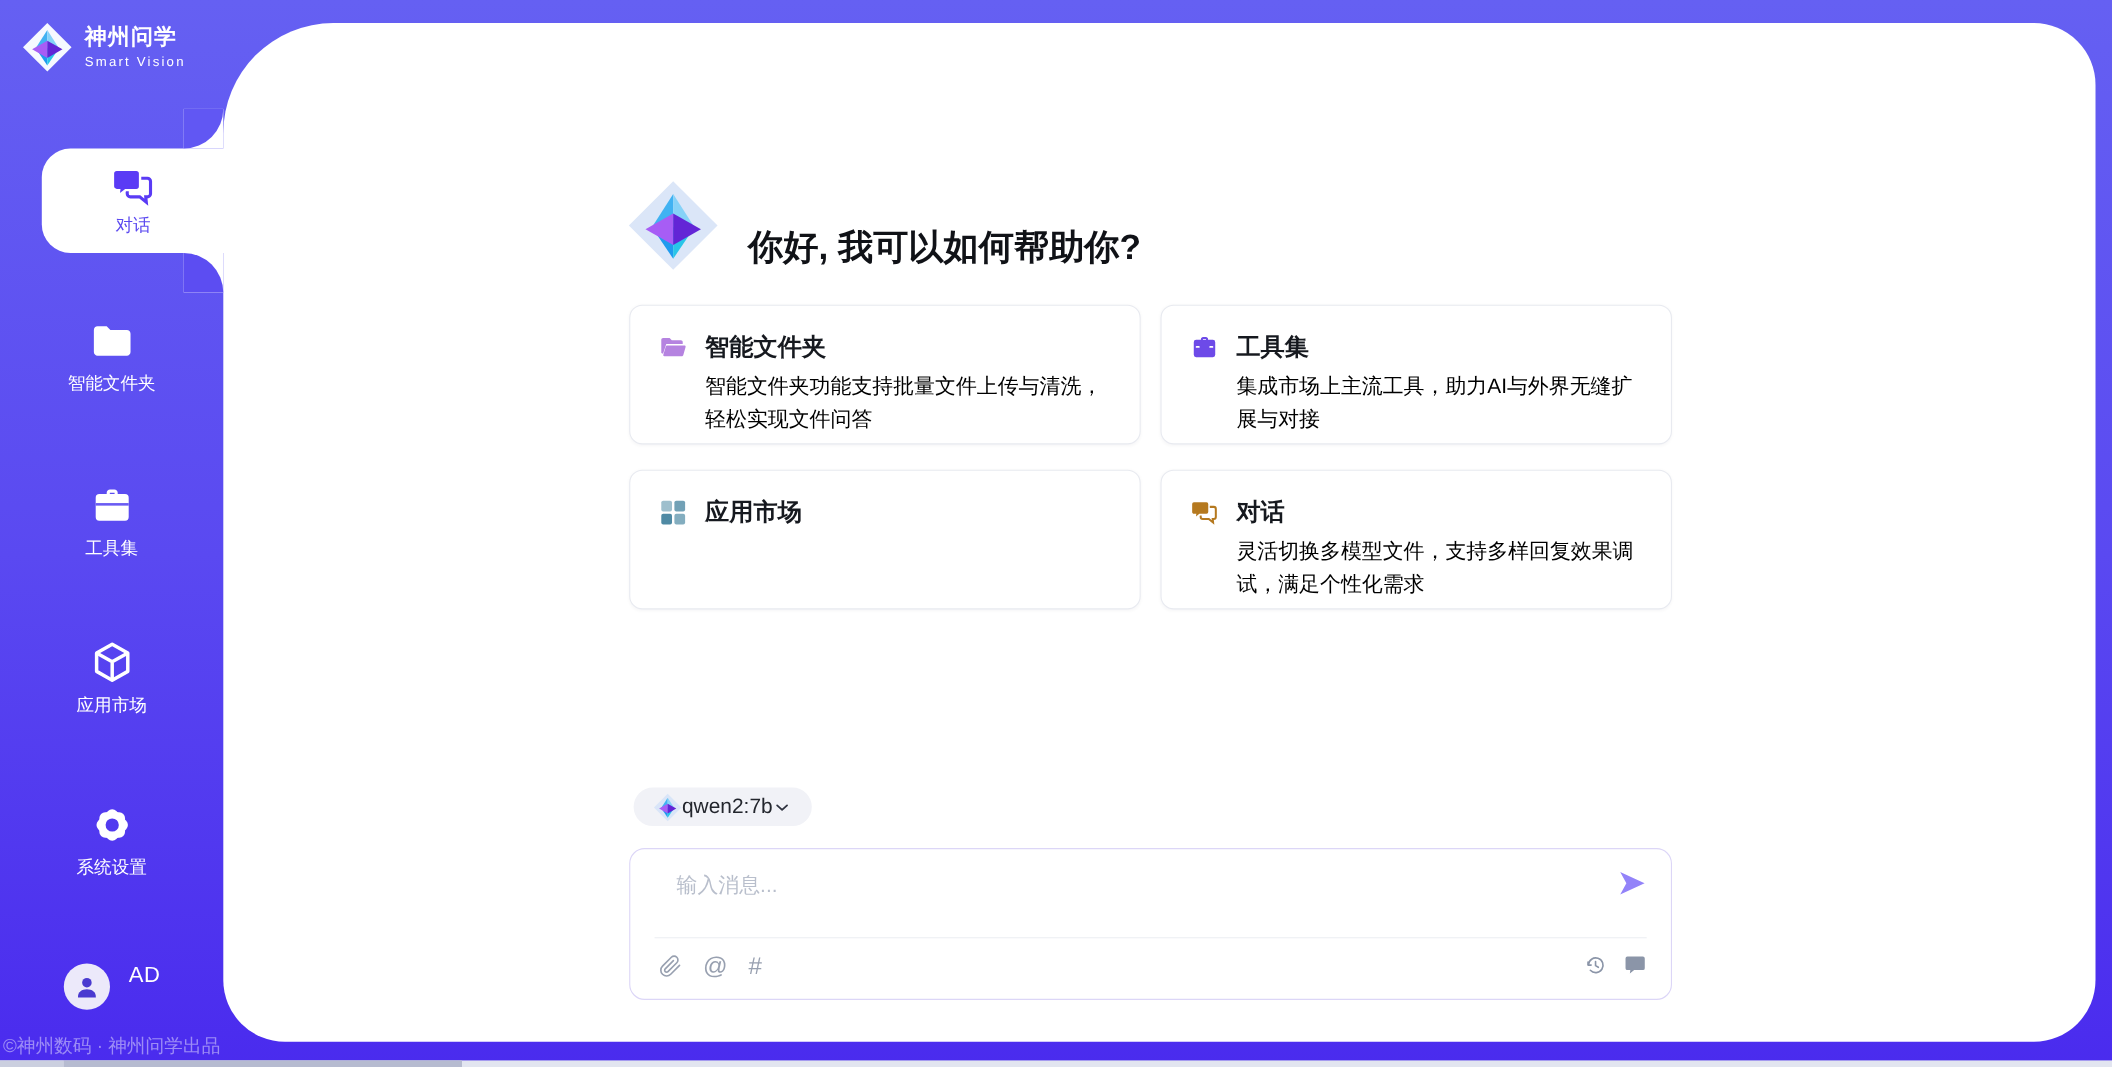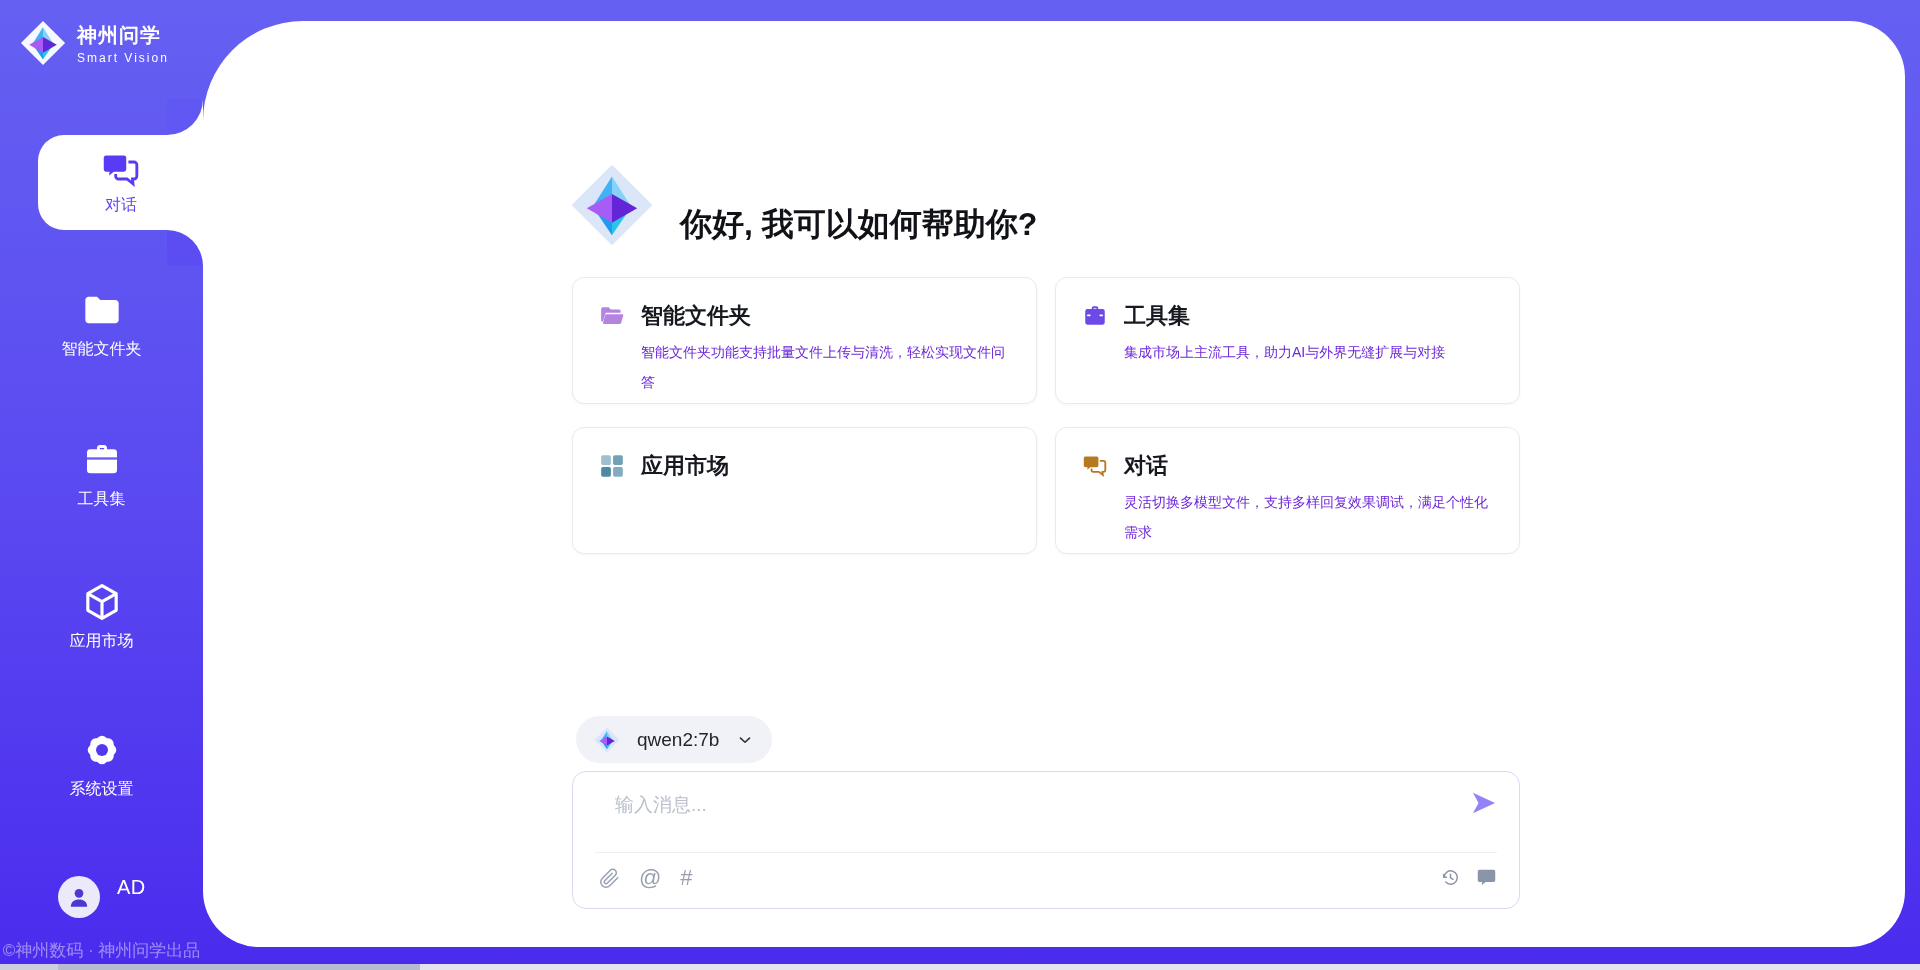--- a/index.html
+++ b/index.html
@@ -12,21 +12,21 @@
     position:relative;width:1920px;height:970px;
     background:linear-gradient(180deg,#6560f2 0%,#5a49f1 52%,#4a2bee 100%);
   }
   
   .panel{
     position:absolute;left:203px;top:21px;width:1702px;height:926px;
     background:#ffffff;border-radius:100px 56px 56px 56px;
   }
   
   .sidebar{position:absolute;left:0;top:0;width:203px;height:970px;}
-  .brand{position:absolute;left:20px;top:20px;display:flex;align-items:center;gap:11px;}
+  .brand{position:absolute;left:20px;top:20px;display:flex;align-items:flex-start;gap:11px;}
   .brand .gem{width:46px;height:46px;}
   .brand-name{font-size:20px;font-weight:700;color:#fff;letter-spacing:1px;}
   .brand-sub{font-size:12px;color:#fff;letter-spacing:2px;margin-top:2px;}
   .nav-item{
     position:absolute;left:0;width:203px;display:flex;flex-direction:column;
     align-items:center;gap:9px;color:#fff;font-size:16px;cursor:pointer;
   }
   .nav-item svg{width:40px;height:40px;}
   .nav-active{
     position:absolute;left:38px;top:135px;width:166px;height:95px;background:#fff;
@@ -57,25 +57,25 @@
     display:grid;grid-template-columns:465px 465px;column-gap:18px;row-gap:23px;
   }
   .card{
     box-sizing:border-box;height:127px;background:#fff;border:1px solid #e8eaf0;
     border-radius:12px;padding:23px 20px 0 26px;cursor:pointer;
     box-shadow:0 1px 3px rgba(30,35,60,.04);
   }
   .card-head{display:flex;align-items:center;gap:16px;}
   .card-head svg{width:26px;height:26px;flex:0 0 auto;}
   .card-title{font-size:22px;font-weight:700;color:#16191f;}
-  .card-desc{margin:6px 0 0 42px;font-size:14px;line-height:30px;color:#6d28d9;}
+  .card-desc{margin:6px 0 0 42px;font-size:19px;line-height:30px;color:#000000;}
   
   .model-pill{
-    position:absolute;left:576px;top:716px;height:47px;border-radius:24px;
-    background:#f1f2f7;display:inline-flex;align-items:center;gap:17px;
+    position:absolute;left:576px;top:716px;height:35px;border-radius:24px;
+    background:#f1f2f7;display:inline-flex;align-items:center;gap:0;
     padding:0 18px;cursor:pointer;
   }
   .model-pill .gem{width:26px;height:26px;}
   .model-name{font-size:19px;font-weight:500;color:#23262d;}
   .model-pill .chev{width:18px;height:18px;}
   .composer{
     position:absolute;left:572px;top:771px;width:948px;height:138px;box-sizing:border-box;
     background:#fff;border:1.5px solid #dcd6f7;border-radius:14px;
   }
   .composer textarea{

